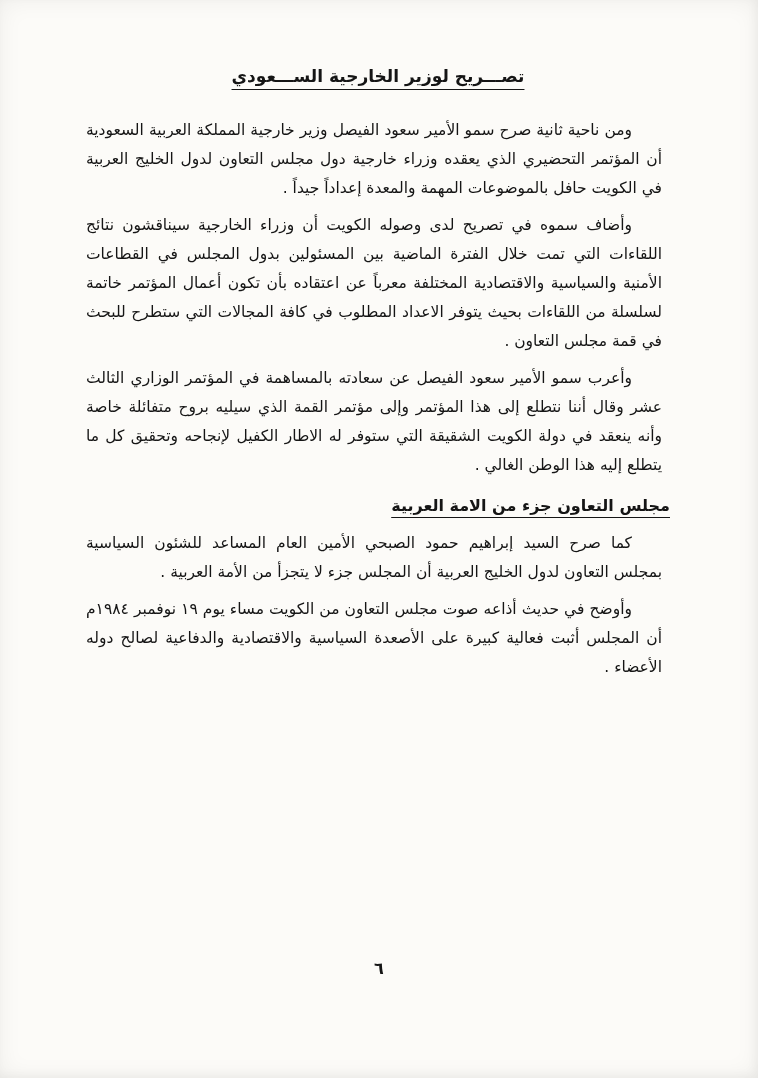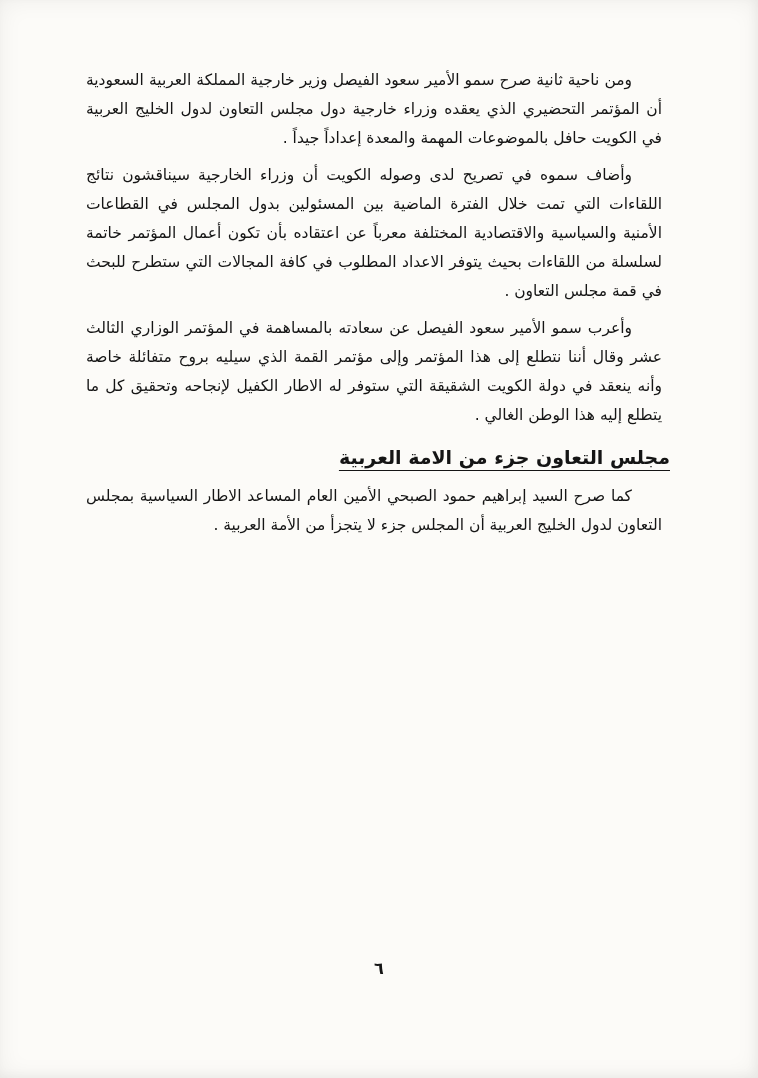--- a/index.html
+++ b/index.html
@@ -31,49 +31,51 @@
     letter-spacing: 0.2px;
   }
   .body-text p {
     font-size: 15.5px;
     line-height: 29px;
     text-align: justify;
     margin: 0 8px 8px 0;
     text-indent: 30px;
   }
   .section-heading {
-    font-size: 19px;
+    font-size: 16px;
     font-weight: bold;
     margin: 16px 0 14px 0;
     text-decoration: underline;
     text-underline-offset: 6px;
   }
   .page-number {
     position: absolute;
     bottom: 100px;
     left: 0;
     right: 0;
     text-align: center;
     font-size: 16px;
     font-weight: bold;
   }
 </style>
 </head>
 <body>
 
 <div class="page">
 
+  <h1 class="title">تصـــريح لوزير الخارجية الســـعودي</h1>
 
   <div class="body-text">
     <p>ومن ناحية ثانية صرح سمو الأمير سعود الفيصل وزير خارجية المملكة العربية السعودية أن المؤتمر التحضيري الذي يعقده وزراء خارجية دول مجلس التعاون لدول الخليج العربية في الكويت حافل بالموضوعات المهمة والمعدة إعداداً جيداً .</p>
     <p>وأضاف سموه في تصريح لدى وصوله الكويت أن وزراء الخارجية سيناقشون نتائج اللقاءات التي تمت خلال الفترة الماضية بين المسئولين بدول المجلس في القطاعات الأمنية والسياسية والاقتصادية المختلفة معرباً عن اعتقاده بأن تكون أعمال المؤتمر خاتمة لسلسلة من اللقاءات بحيث يتوفر الاعداد المطلوب في كافة المجالات التي ستطرح للبحث في قمة مجلس التعاون .</p>
     <p>وأعرب سمو الأمير سعود الفيصل عن سعادته بالمساهمة في المؤتمر الوزاري الثالث عشر وقال أننا نتطلع إلى هذا المؤتمر وإلى مؤتمر القمة الذي سيليه بروح متفائلة خاصة وأنه ينعقد في دولة الكويت الشقيقة التي ستوفر له الاطار الكفيل لإنجاحه وتحقيق كل ما يتطلع إليه هذا الوطن الغالي .</p>
   </div>
 
   <h2 class="section-heading">مجلس التعاون جزء من الامة العربية</h2>
 
   <div class="body-text">
-    <p>كما صرح السيد إبراهيم حمود الصبحي الأمين العام المساعد الاطار السياسية بمجلس التعاون لدول الخليج العربية أن المجلس جزء لا يتجزأ من الأمة العربية .</p>
+    <p>كما صرح السيد إبراهيم حمود الصبحي الأمين العام المساعد للشئون السياسية بمجلس التعاون لدول الخليج العربية أن المجلس جزء لا يتجزأ من الأمة العربية .</p>
+    <p>وأوضح في حديث أذاعه صوت مجلس التعاون من الكويت مساء يوم ١٩ نوفمبر ١٩٨٤م أن المجلس أثبت فعالية كبيرة على الأصعدة السياسية والاقتصادية والدفاعية لصالح دوله الأعضاء .</p>
   </div>
 
   <div class="page-number">٦</div>
 
 </div>
 
 </body></html>

